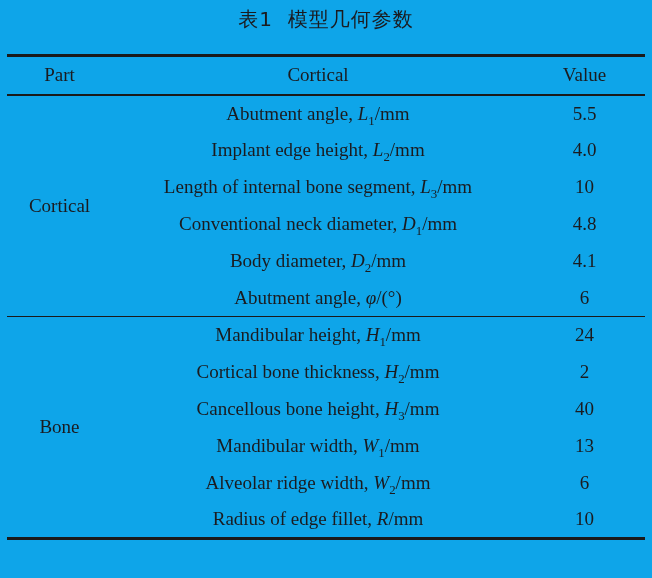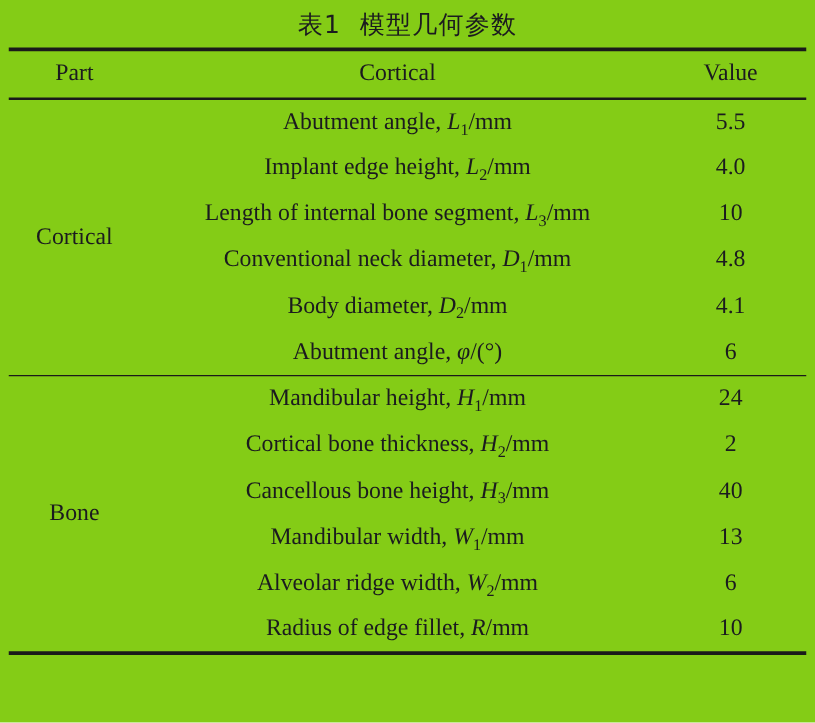--- a/index.html
+++ b/index.html
@@ -1,19 +1,19 @@
 <!DOCTYPE html>
 <html><head>
 <meta charset="utf-8">
 <style>
   html, body { margin: 0; padding: 0; background: #ffffff; }
   .page {
     width: 652px;
     height: 578px;
-    background: #84cc16;
+    background: #0ea5e9;
     color: #1b1b1f;
     font-family: "Liberation Serif", serif;
     box-sizing: border-box;
     padding-top: 4px;
     overflow: hidden;
   }
   .caption-zh {
     text-align: center;
     font-family: "DejaVu Sans", sans-serif;
     font-size: 20px;
@@ -29,21 +29,21 @@
     font-size: 20px;
     font-weight: bold;
     white-space: pre;
     height: 38px;
     line-height: 36px;
   }
   table.geom {
     border-collapse: collapse;
     table-layout: fixed;
     width: 638px;
-    margin: 0 auto;
+    margin: 16px auto;
     border-top: 3px solid #1a1a1a;
     border-bottom: 3px solid #1a1a1a;
     font-size: 19px;
   }
   col.c-part  { width: 105px; }
   col.c-param { width: 412px; }
   col.c-value { width: 121px; }
   tr.header-row { border-bottom: 2px solid #1a1a1a; height: 39px; }
   tr.header-row td { font-size: 19px; }
   tr.body-row { height: 37px; }

